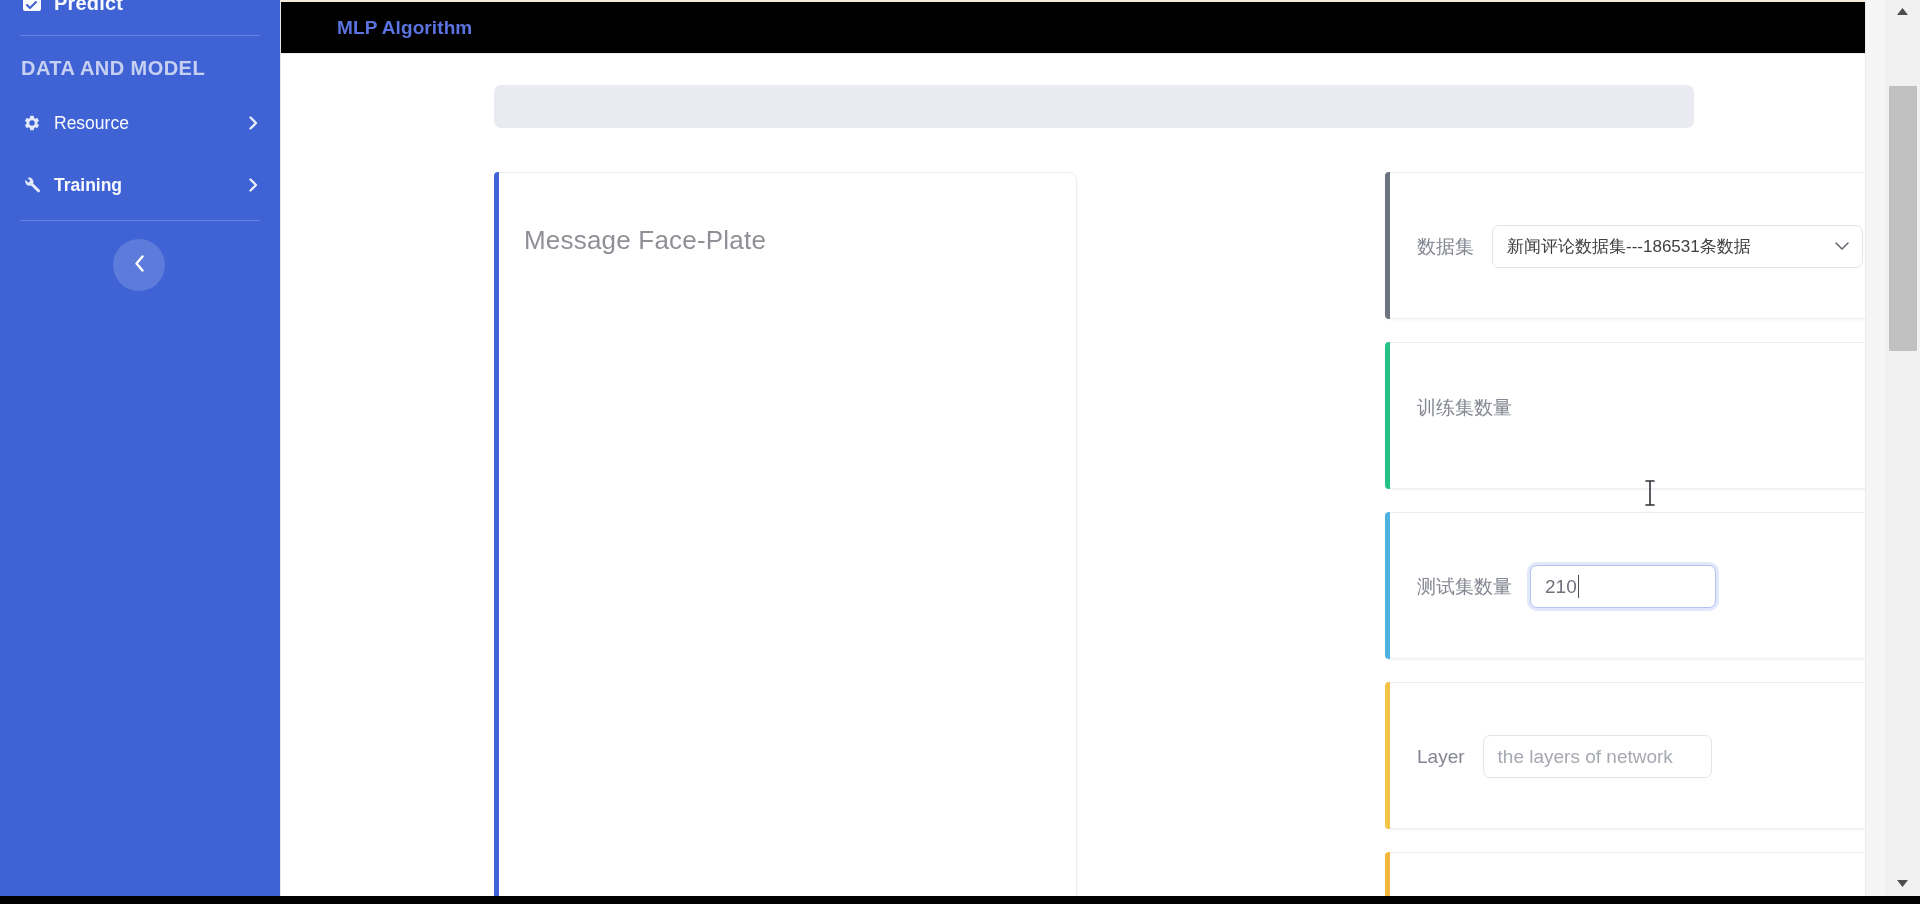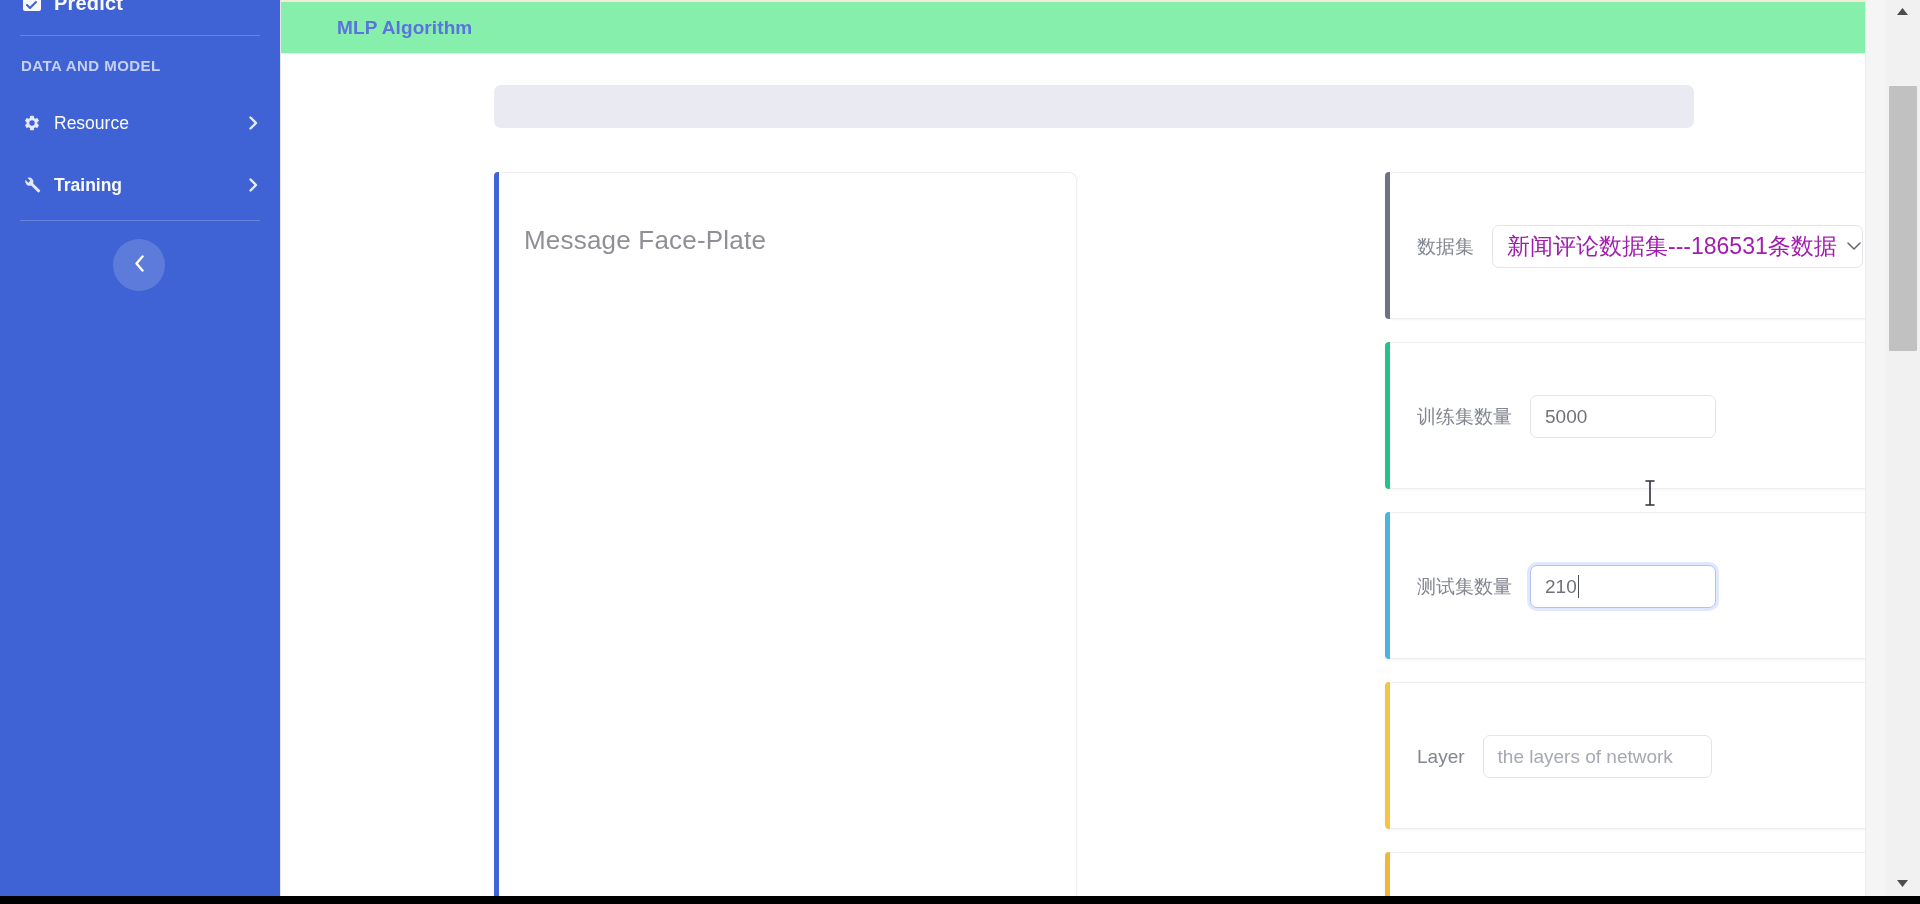--- a/index.html
+++ b/index.html
@@ -50,21 +50,21 @@
     left: 20px; width: 240px; height: 1px;
     background: rgba(255,255,255,0.22);
   }
   .side-divider.d1 { top: 35px; }
   .side-divider.d2 { top: 220px; }
 
   .side-section-title {
     position: absolute;
     left: 21px; top: 57px;
     color: rgba(255,255,255,0.70);
-    font-size: 15px;
+    font-size: 20px;
     font-weight: bold;
     letter-spacing: .45px;
   }
 
   .side-item {
     position: absolute;
     left: 0;
     width: 280px; height: 44px;
     display: flex; align-items: center;
     padding-left: 21px; padding-right: 20px;
@@ -111,21 +111,21 @@
   }
   .main-topline {
     position: absolute; left: 0; top: 0;
     width: 1585px; height: 2px;
     background: #f3ead8;
   }
   .page-header {
     position: absolute;
     left: 0; top: 2px;
     width: 1585px; height: 52px;
-    background: #86efac;
+    background: #000000;
     border-bottom: 1px solid #ececf1;
     display: flex; align-items: center;
     padding-left: 56px;
   }
   .page-title {
     color: #5b73e0;
     font-size: 19px;
     font-weight: bold;
     letter-spacing: .1px;
   }
@@ -200,21 +200,21 @@
     cursor: text;
   }
   .field-ctl.placeholder { color: #a7a9b2; }
 
   .select-ctl {
     width: 371px;
     justify-content: space-between;
     padding-right: 13px;
     cursor: pointer;
   }
-  .select-val { color: #a21caf; font-size: 23px; white-space: nowrap; }
+  .select-val { color: #404040; font-size: 17px; white-space: nowrap; }
   .select-chev {
     color: #63666f;
     display: flex; align-items: center;
     margin-left: 10px;
   }
 
   .num-ctl { width: 186px; }
   .num-ctl.focused {
     border: 1px solid #b3c2ef;
     box-shadow: 0 0 0 3px rgba(121,150,236,0.22);
@@ -371,23 +371,20 @@
                 <path d="M1 1l6 6 6-6" stroke="currentColor" stroke-width="1.5" stroke-linecap="round" stroke-linejoin="round"></path>
               </svg>
             </span>
           </div>
         </div>
       </section>
 
       <section class="card c-train">
         <div class="field-row" style="top:52px;">
           <span class="field-label">训练集数量</span>
-          <div class="field-ctl num-ctl">
-            <span>5000</span>
-          </div>
         </div>
       </section>
 
       <section class="card c-test">
         <div class="field-row" style="top:52px;">
           <span class="field-label">测试集数量</span>
           <div class="field-ctl num-ctl focused">
             <span>210</span>
               <span class="caret"></span>
           </div>

